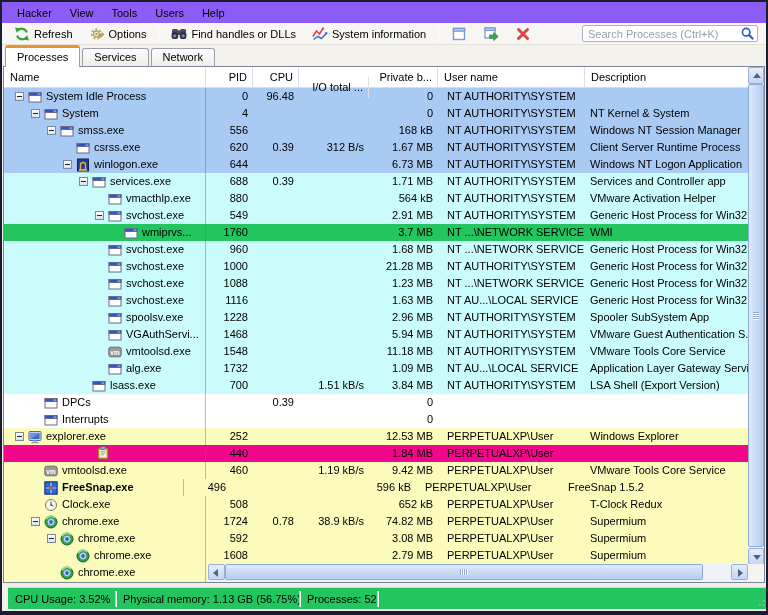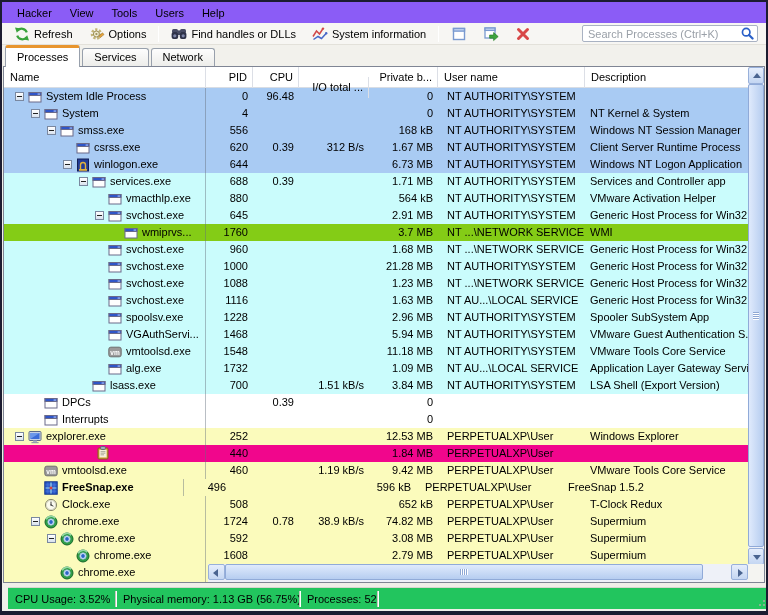--- a/index.html
+++ b/index.html
@@ -341,28 +341,28 @@
             </div>
             <div class="picon">
               <svg viewBox="0 0 14 14">
                 <rect x="1" y="2.5" width="12" height="9.5" fill="#fefefe" stroke="#6a6a8a"></rect>
                 <rect x="1" y="2.5" width="12" height="3" fill="#2f55c8" stroke="#6a6a8a"></rect>
                 <rect x="9.6" y="3.6" width="2.4" height="0.9" fill="#cfe0ff"></rect>
               </svg>
             </div>
             <div class="nametext">svchost.exe</div>
           </div>
-          <div class="cell num" style="width: 47px;">645</div>
+          <div class="cell num" style="width: 47px;">549</div>
           <div class="cell num" style="width: 46px;"></div>
           <div class="cell num" style="width: 70px;"></div>
           <div class="cell num" style="width: 69px;">2.91 MB</div>
           <div class="cell lcell" style="width: 147px;">NT AUTHORITY\SYSTEM</div>
           <div class="cell flexcell">Generic Host Process for Win32</div>
         </div>
-        <div class="row" style="background: #84cc16;">
+        <div class="row" style="background: #22c55e;">
           <div class="cell namecell" style="width: 202px;">
             <div style="width: 107px; flex: 0 0 auto; height: 1px;"></div>
             <div class="expspace"></div>
             <div class="picon">
               <svg viewBox="0 0 14 14">
                 <rect x="1" y="2.5" width="12" height="9.5" fill="#fefefe" stroke="#6a6a8a"></rect>
                 <rect x="1" y="2.5" width="12" height="3" fill="#2f55c8" stroke="#6a6a8a"></rect>
                 <rect x="9.6" y="3.6" width="2.4" height="0.9" fill="#cfe0ff"></rect>
               </svg>
             </div>

